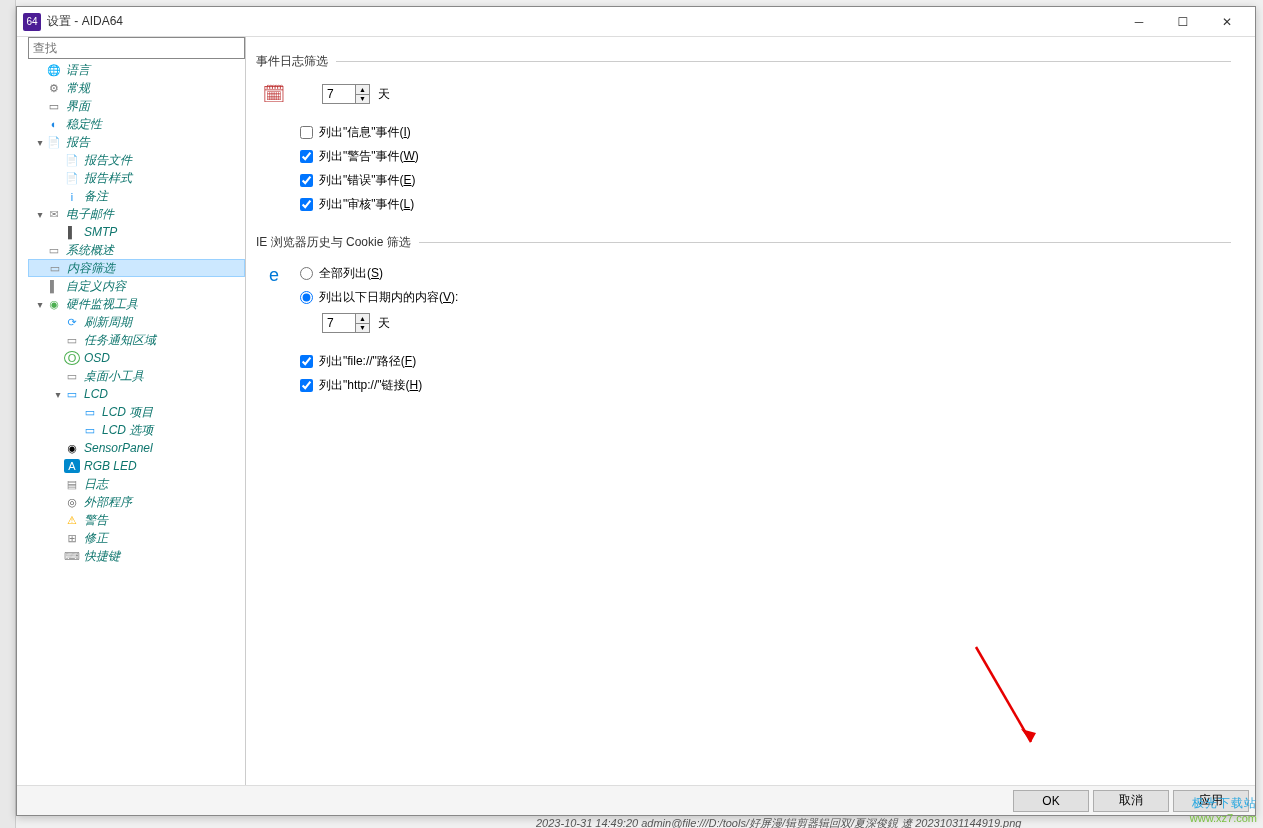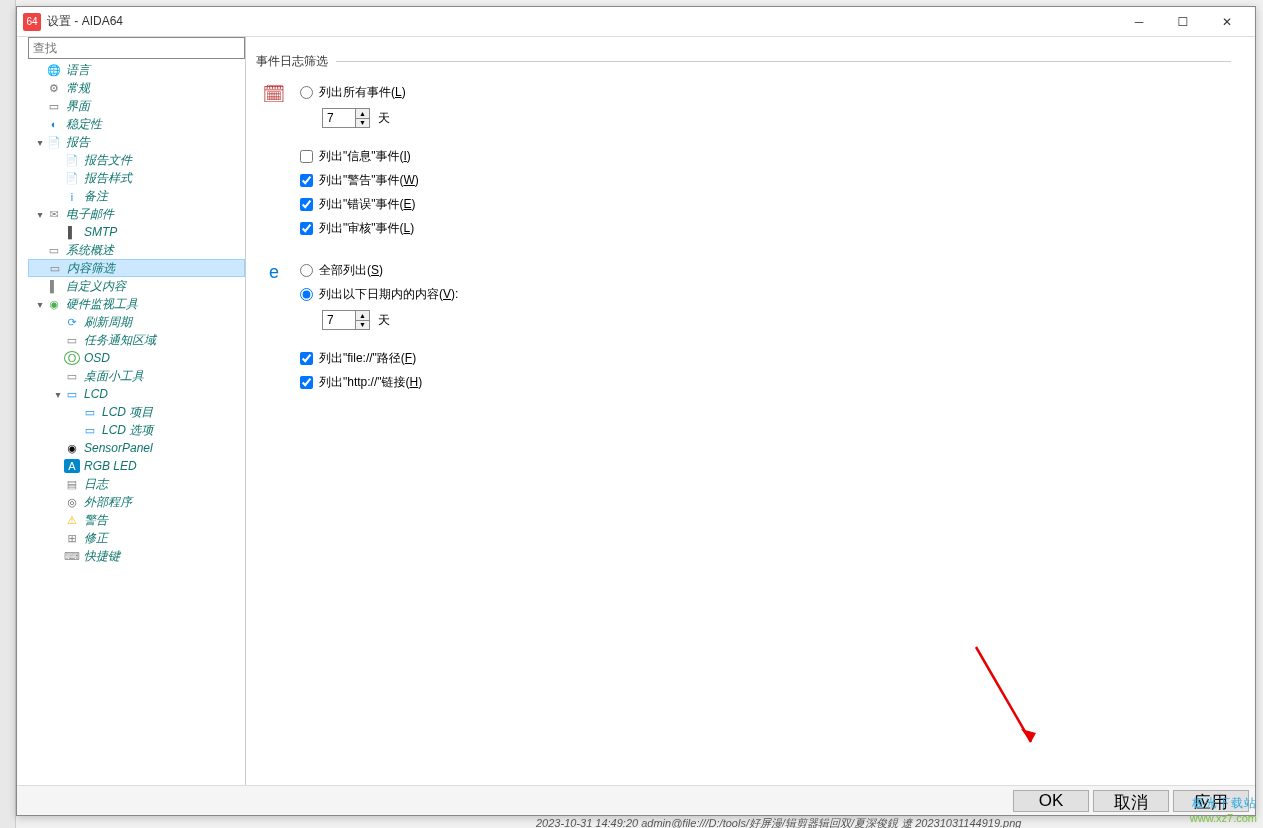--- a/index.html
+++ b/index.html
@@ -34,21 +34,21 @@
 }
 .titlebar {
   height: 30px;
   display: flex;
   align-items: center;
   padding: 0 6px;
   border-bottom: 1px solid #ddd;
 }
 .titlebar .app-icon {
   width: 18px; height: 18px;
-  background: #ef4444;
+  background: #4c1d95;
   color: #fff;
   font-size: 10px;
   display: flex; align-items: center; justify-content: center;
   border-radius: 2px;
   margin-right: 6px;
 }
 .titlebar .title { flex: 0 0 auto; color: #333; }
 .titlebar .spacer { flex: 1; }
 .titlebar .win-btn {
   width: 44px; height: 28px;
@@ -193,21 +193,21 @@
   display: flex;
   justify-content: flex-end;
   align-items: center;
   padding: 0 6px;
   gap: 4px;
 }
 .btn {
   width: 76px; height: 22px;
   background: #e1e1e1;
   border: 1px solid #adadad;
-  font-size: 17px;
+  font-size: 12px;
   cursor: pointer;
 }
 
 .arrow-annot {
   position: absolute;
   pointer-events: none;
 }
 .watermark {
   position: absolute;
   right: 6px; bottom: 4px;
@@ -411,24 +411,20 @@
 
       <div class="group-header">
         <span class="gh-label">事件日志筛选</span>
         <div class="gh-line"></div>
       </div>
       <div class="group-body">
         <div class="group-icon">
             <span class="ic-cal">🗓</span>
           </div>
         <div class="group-controls">
-          <label class="radio-row">
-            <input type="radio" name="ev" style="">
-            <span><span>列出所有事件(</span><span class="u">L</span><span>)</span></span>
-          </label>
           <div class="spinner-row">
             <div class="spinner">
               <input value="7" style="">
               <div class="spins">
                   <div>▲</div>
                   <div>▼</div>
                 </div>
             </div>
             <span class="spinner-label">天</span>
           </div>
@@ -444,20 +440,24 @@
             <input type="checkbox" checked="" style="">
             <span><span>列出"错误"事件(</span><span class="u">E</span><span>)</span></span>
           </label>
           <label class="check-row">
             <input type="checkbox" checked="" style="">
             <span><span>列出"审核"事件(</span><span class="u">L</span><span>)</span></span>
           </label>
         </div>
       </div>
 
+      <div class="group-header">
+        <span class="gh-label">IE 浏览器历史与 Cookie 筛选</span>
+        <div class="gh-line"></div>
+      </div>
       <div class="group-body">
         <div class="group-icon">
             <span class="ic-edge">e</span>
           </div>
         <div class="group-controls">
           <label class="radio-row">
             <input type="radio" name="ie" style="">
             <span><span>全部列出(</span><span class="u">S</span><span>)</span></span>
           </label>
           <label class="radio-row">

